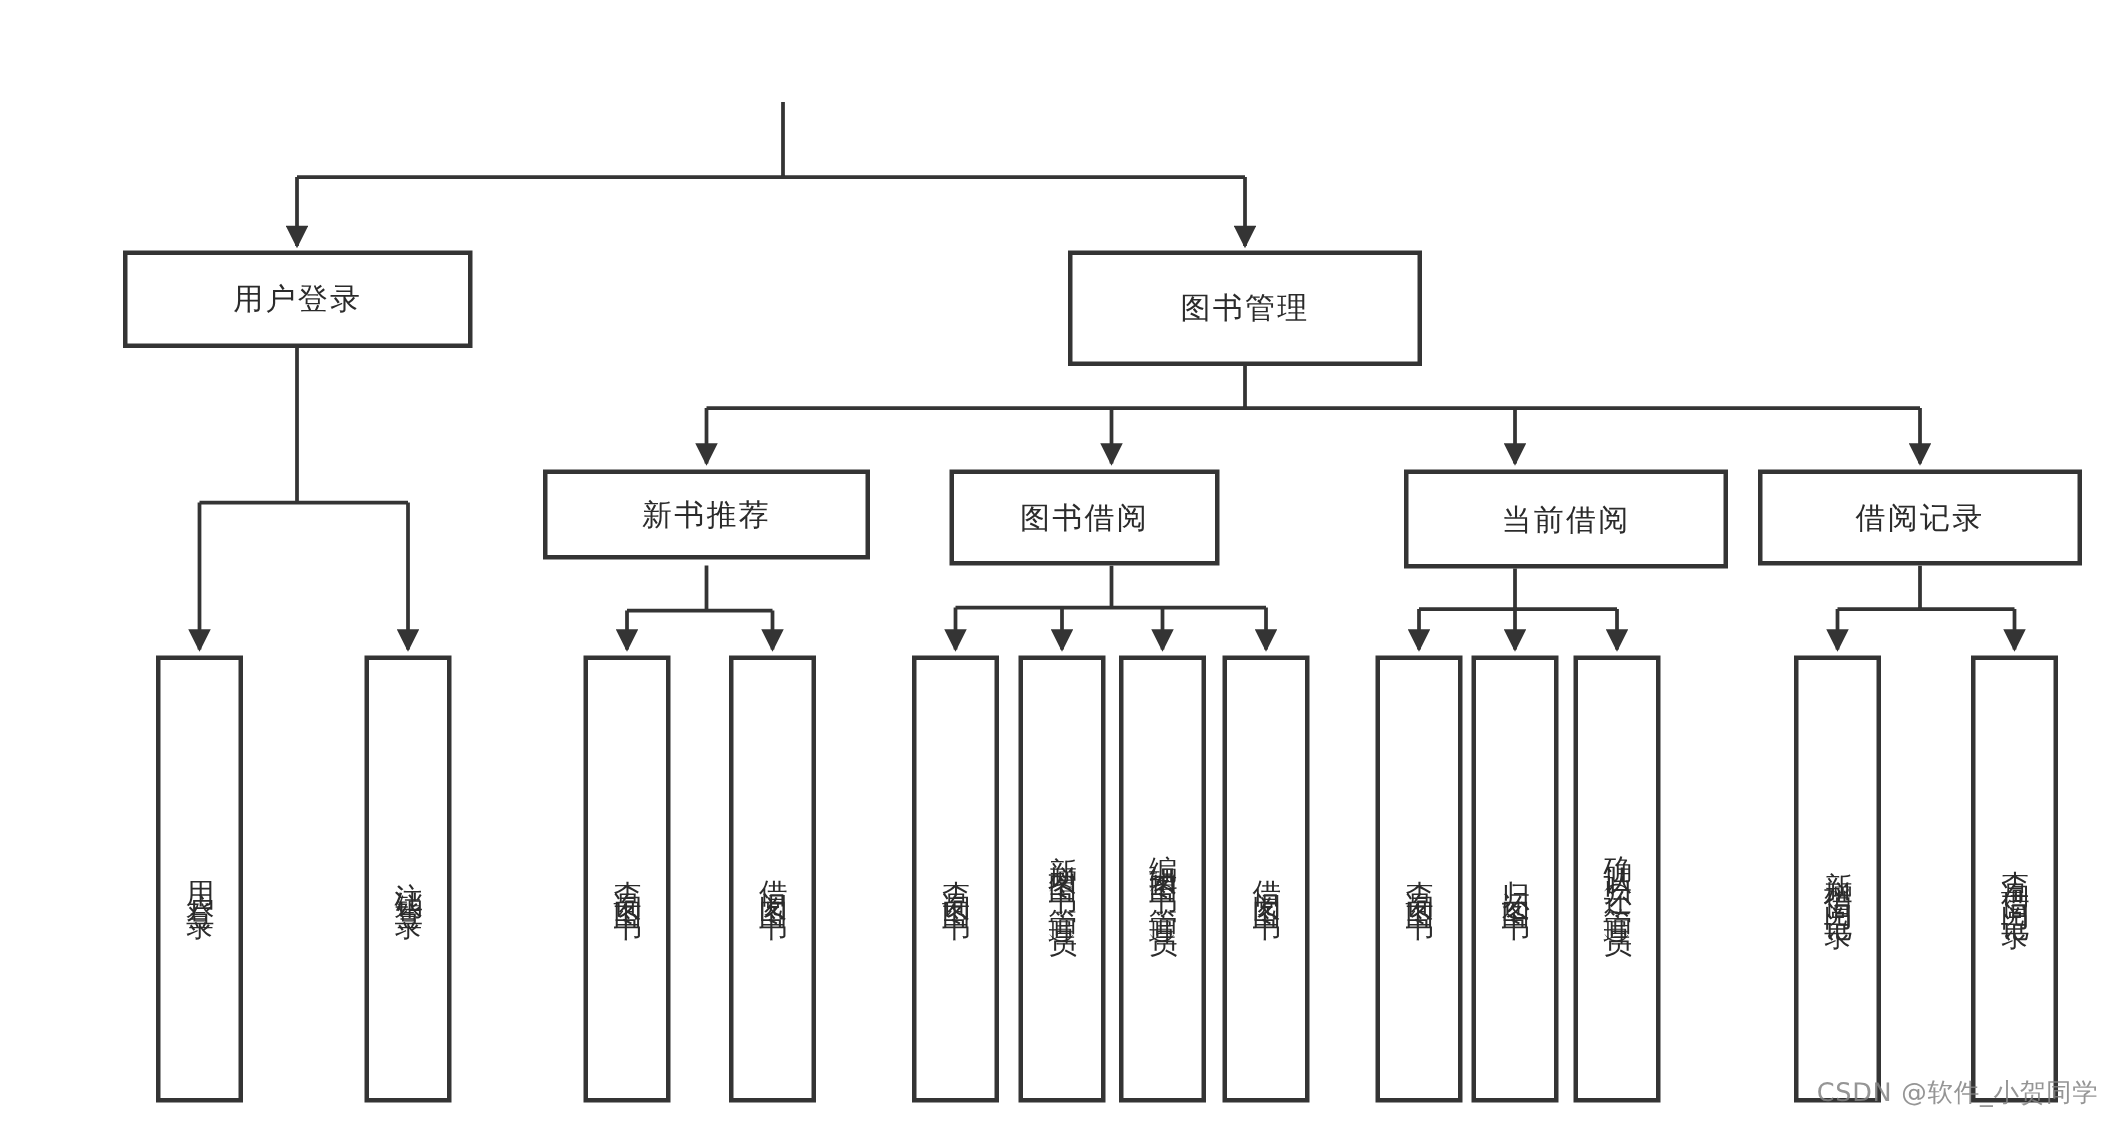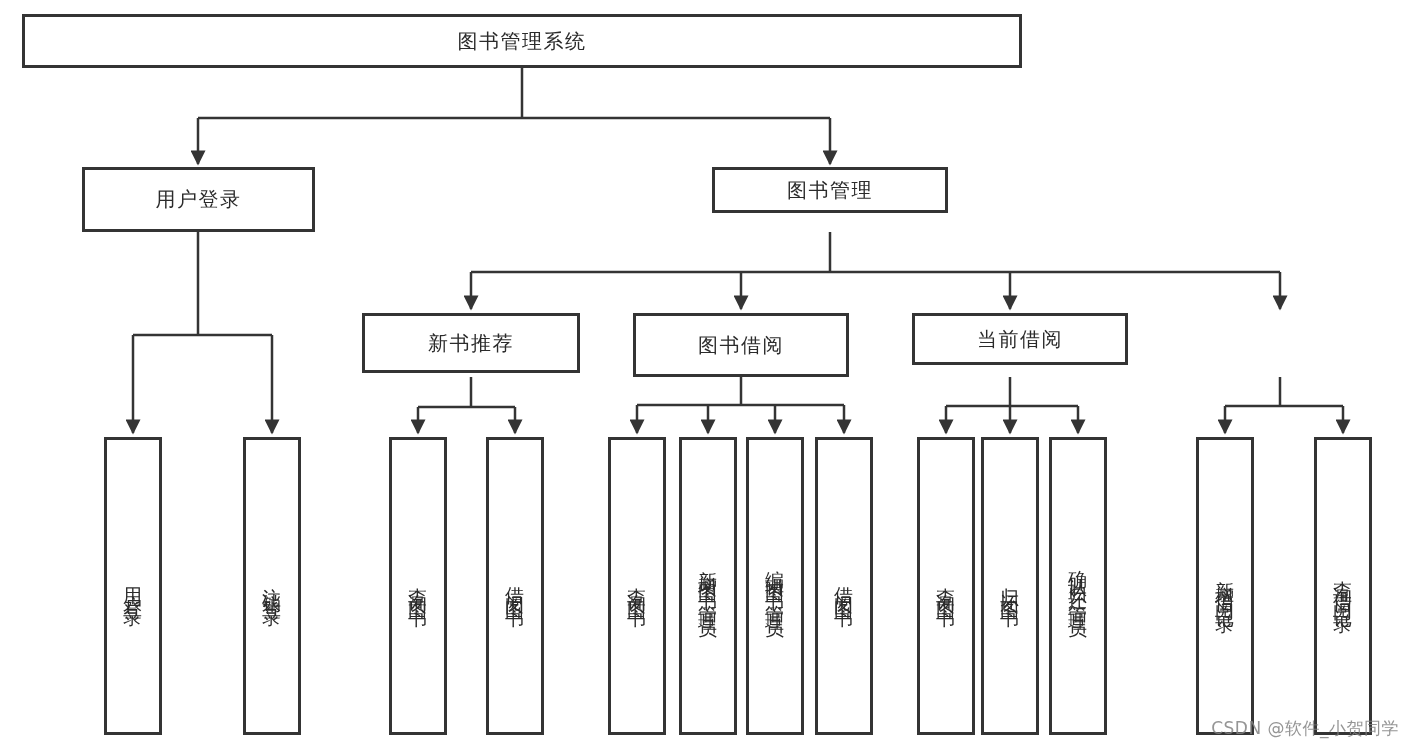--- a/index.html
+++ b/index.html
@@ -82,28 +82,28 @@
       <path d="M775,405 V433" marker-end="url(#arrow)"></path>
       <path d="M844,405 V433" marker-end="url(#arrow)"></path>
       <path d="M946,406 V433" marker-end="url(#arrow)"></path>
       <path d="M1010,406 V433" marker-end="url(#arrow)"></path>
       <path d="M1078,406 V433" marker-end="url(#arrow)"></path>
       <path d="M1225,406 V433" marker-end="url(#arrow)"></path>
       <path d="M1343,406 V433" marker-end="url(#arrow)"></path>
     </g>
   </svg>
 
-  <div class="node h" style="left:22px;top:14px;width:1000px;height:54px">图书管理系统</div>
 
   <div class="node h" style="left:82px;top:167px;width:233px;height:65px">用户登录</div>
-  <div class="node h" style="left:712px;top:167px;width:236px;height:46px">图书管理</div>
+  <div class="node h" style="left:712px;top:167px;width:236px;height:77px">图书管理</div>
 
   <div class="node h" style="left:362px;top:313px;width:218px;height:60px">新书推荐</div>
-  <div class="node h" style="left:633px;top:313px;width:216px;height:64px">图书借阅</div>
-  <div class="node h" style="left:912px;top:313px;width:216px;height:52px">当前借阅</div>
+  <div class="node h" style="left:633px;top:313px;width:180px;height:64px">图书借阅</div>
+  <div class="node h" style="left:936px;top:313px;width:216px;height:66px">当前借阅</div>
+  <div class="node h" style="left:1172px;top:313px;width:216px;height:64px">借阅记录</div>
 
   <div class="node v" style="left:104px;top:437px;width:58px;height:298px">用户登录</div>
   <div class="node v" style="left:243px;top:437px;width:58px;height:298px">注销登录</div>
 
   <div class="node v" style="left:389px;top:437px;width:58px;height:298px">查询图书</div>
   <div class="node v" style="left:486px;top:437px;width:58px;height:298px">借阅图书</div>
 
   <div class="node v" style="left:608px;top:437px;width:58px;height:298px">查询图书</div>
   <div class="node v" style="left:679px;top:437px;width:58px;height:298px">新增图书（管理员）</div>
   <div class="node v" style="left:746px;top:437px;width:58px;height:298px">编辑图书（管理员）</div>

